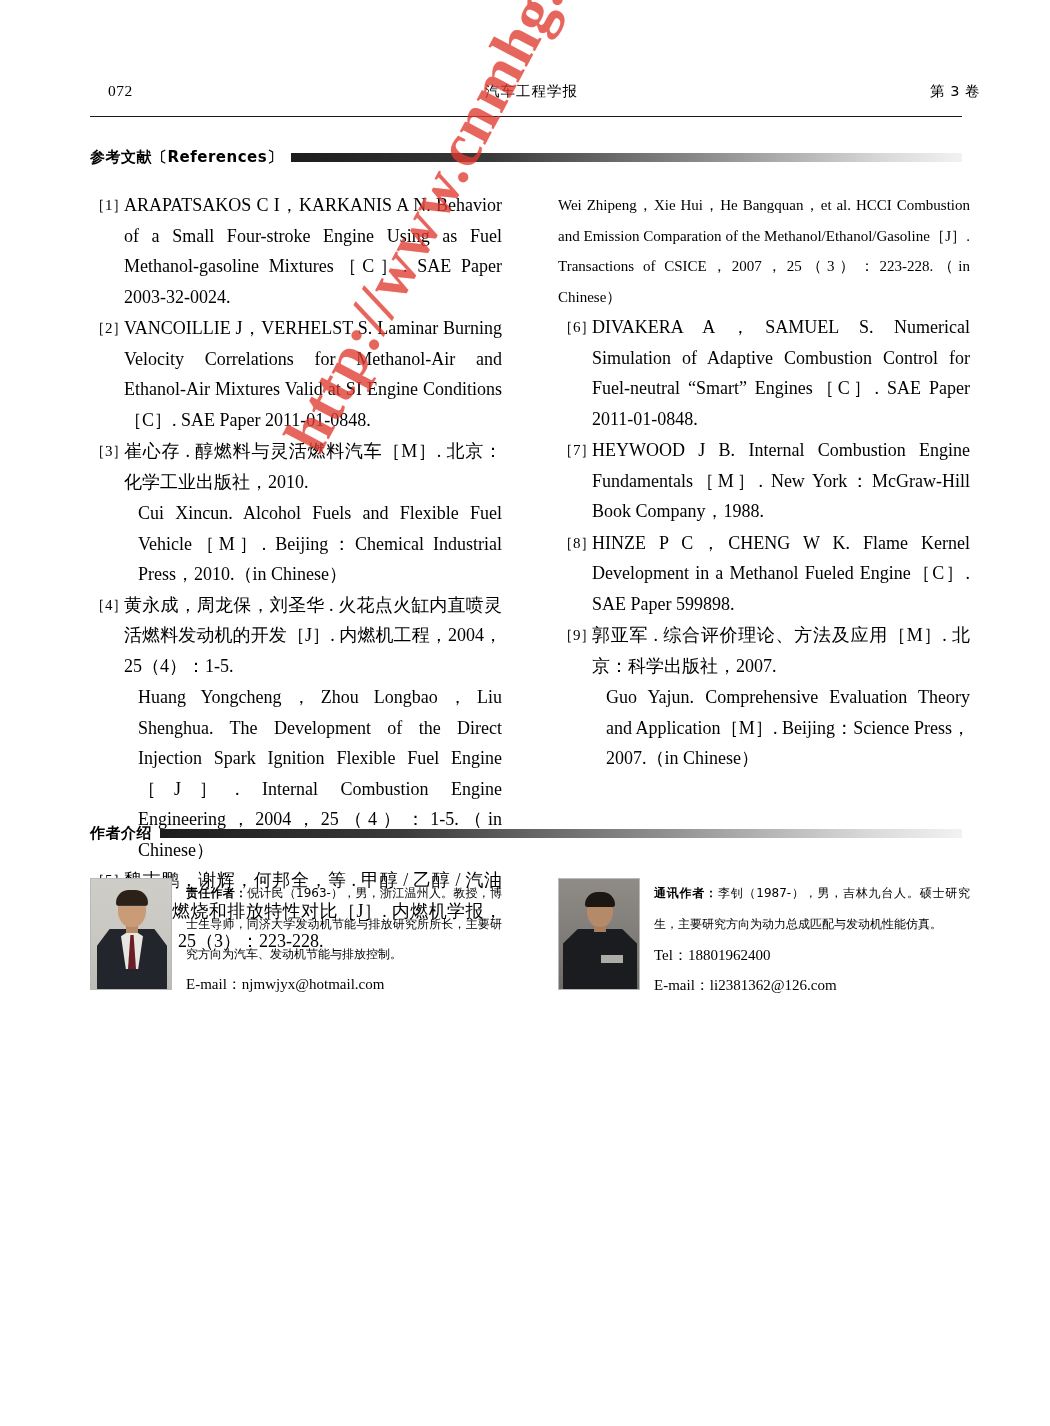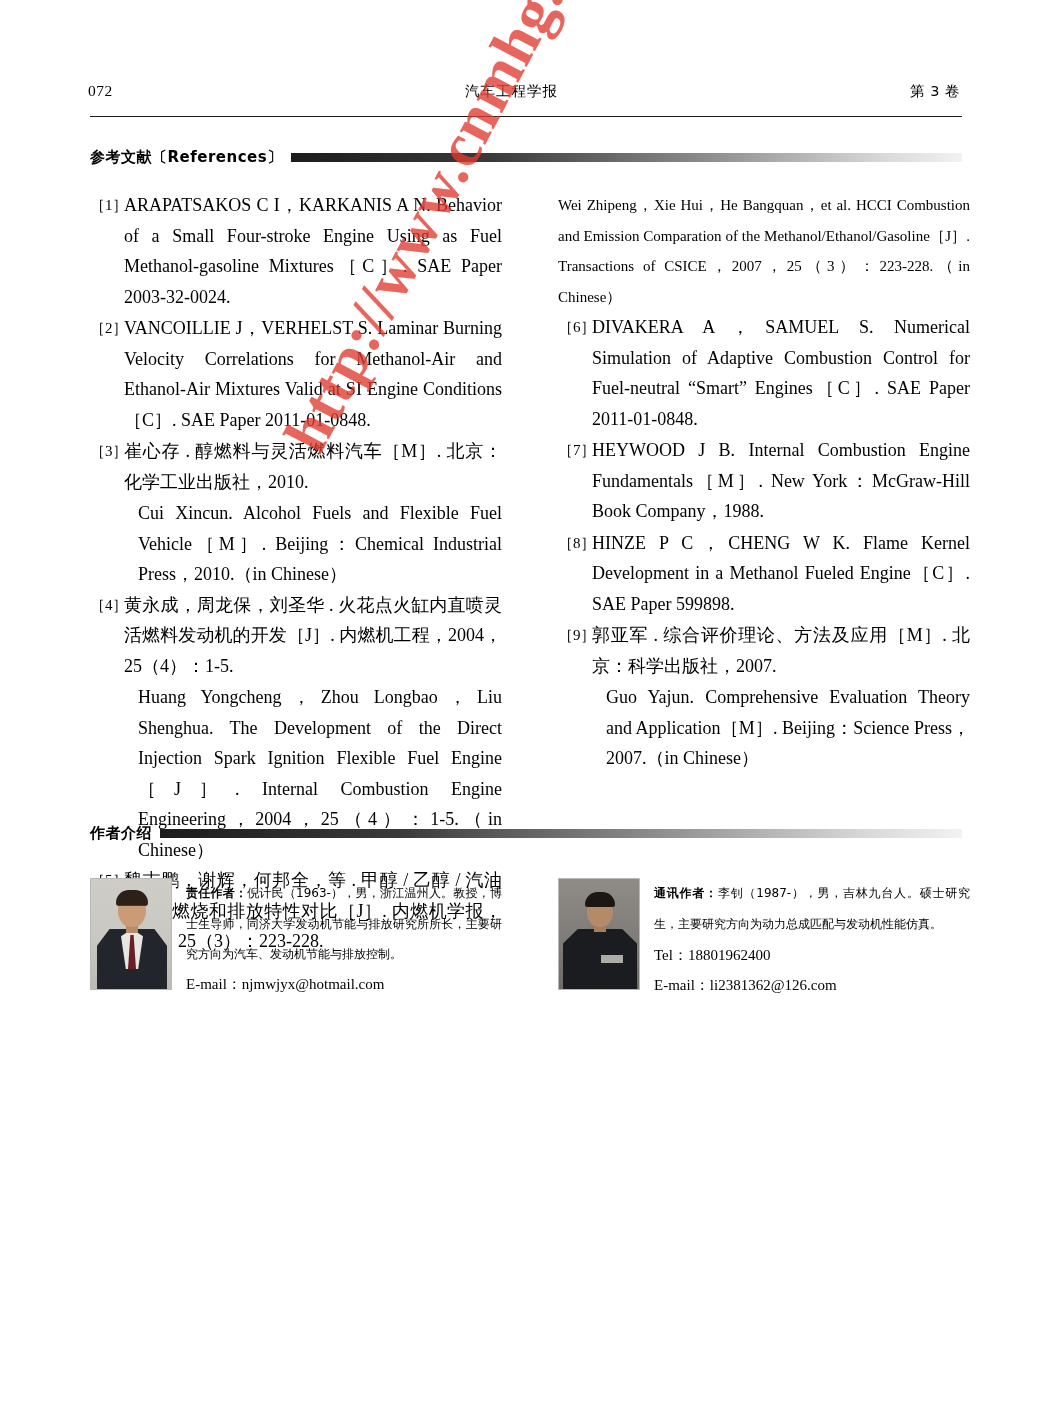--- a/index.html
+++ b/index.html
@@ -15,21 +15,21 @@
     position: relative;
     width: 1050px;
     height: 1426px;
     background: #ffffff;
     overflow: hidden;
   }
 
   
   .runhead {
     position: absolute;
-    left: 88px;
+    left: 108px;
     top: 82px;
     width: 872px;
     height: 34px;
     display: flex;
     align-items: flex-start;
     justify-content: space-between;
     font-size: 15.5px;
   }
   .runhead .folio {
     font-family: "Liberation Serif", serif;

